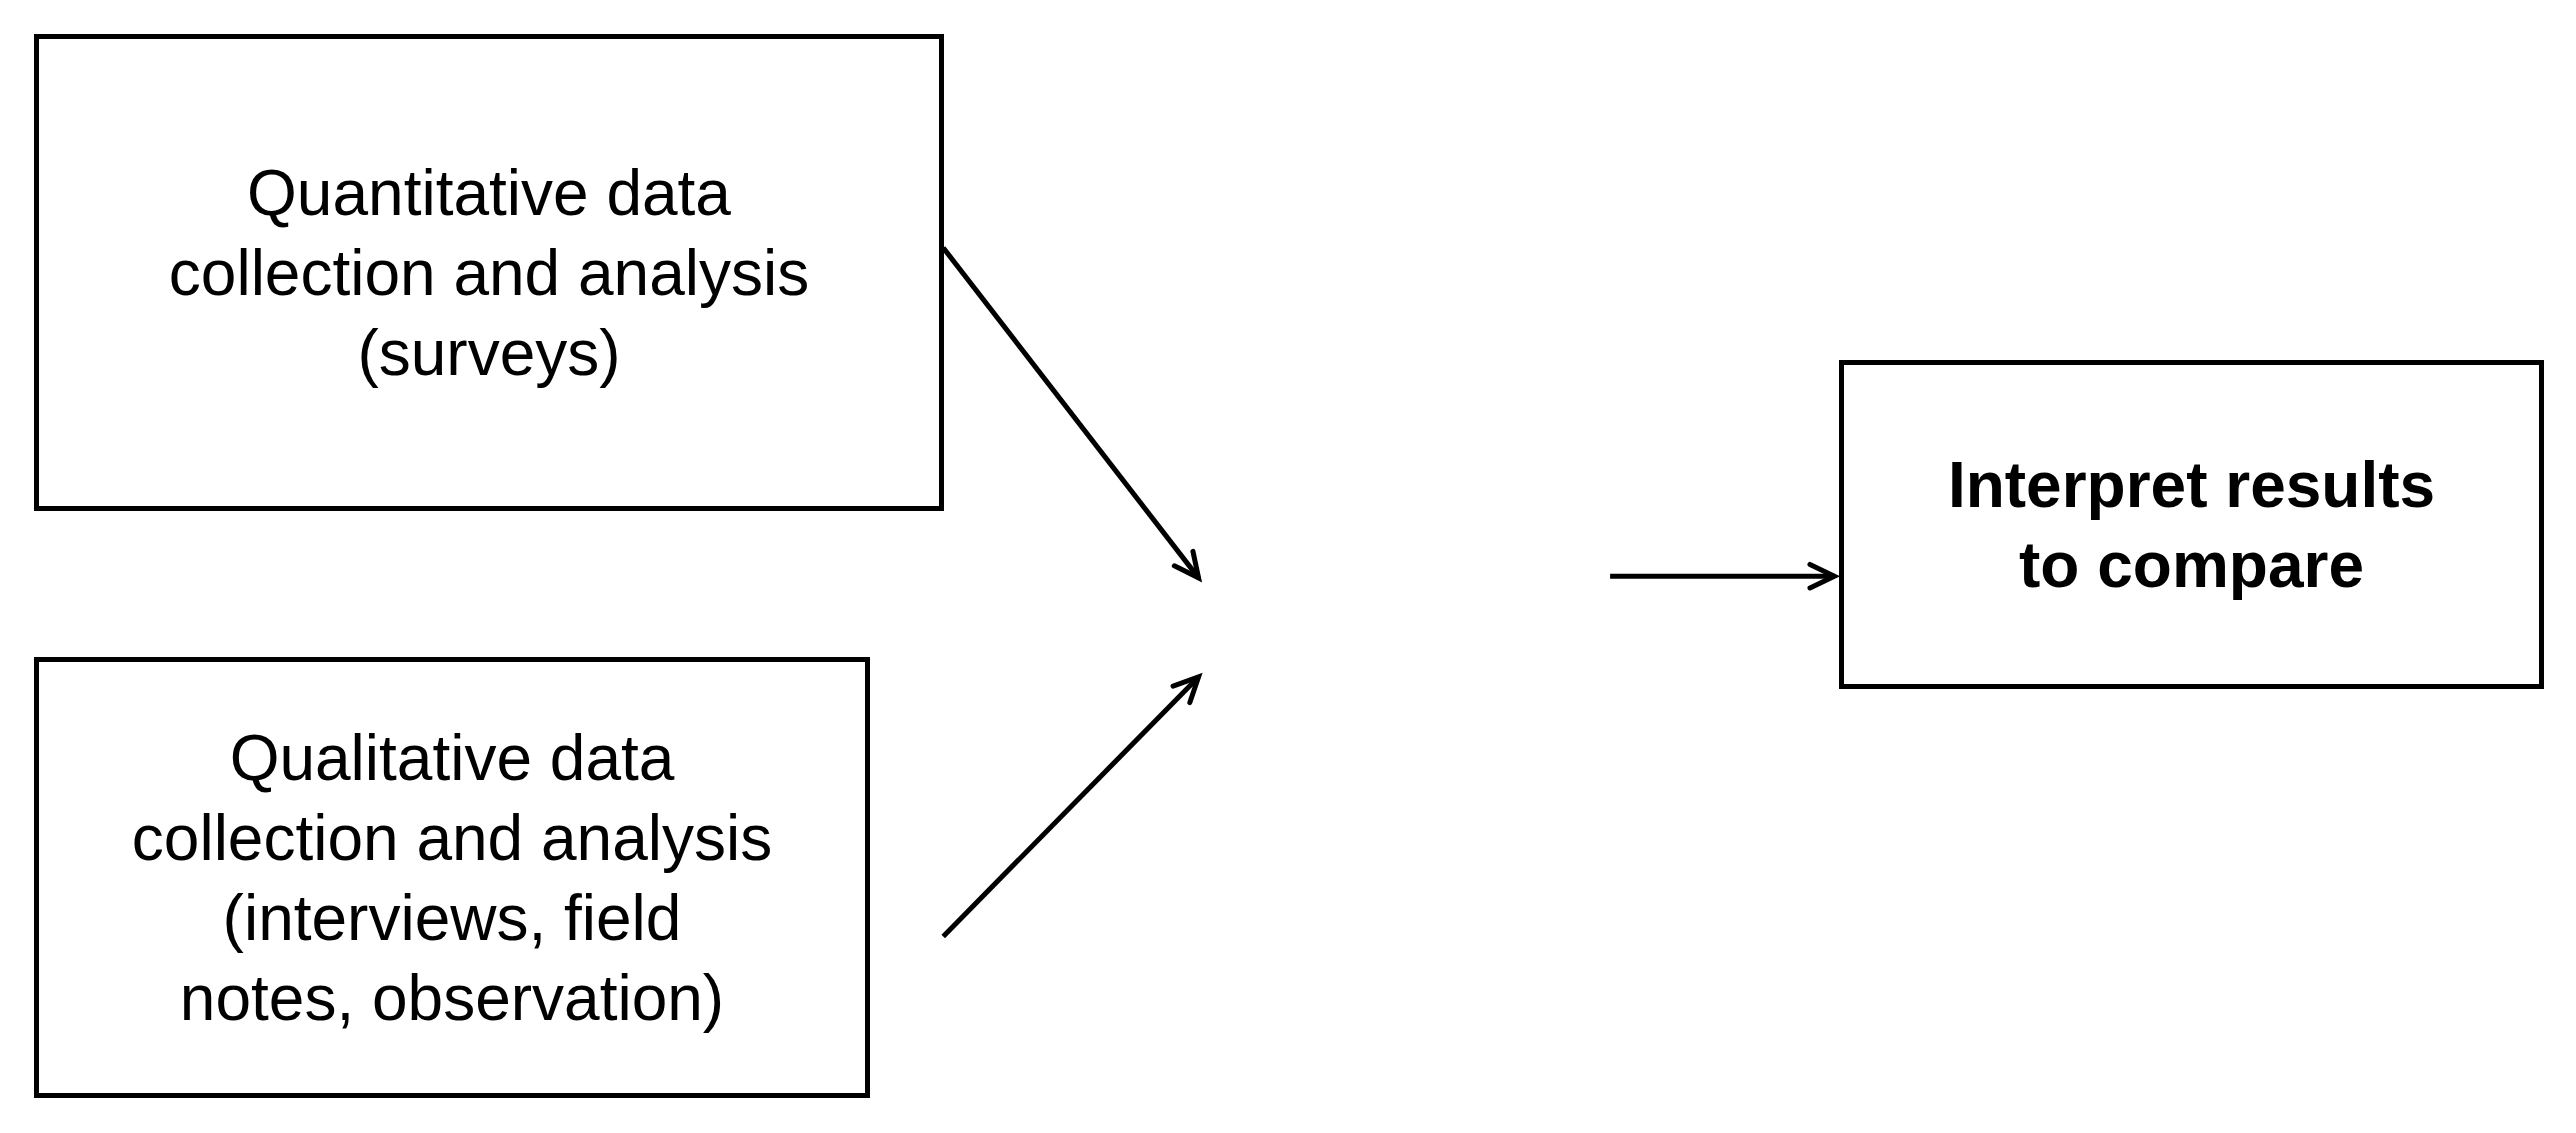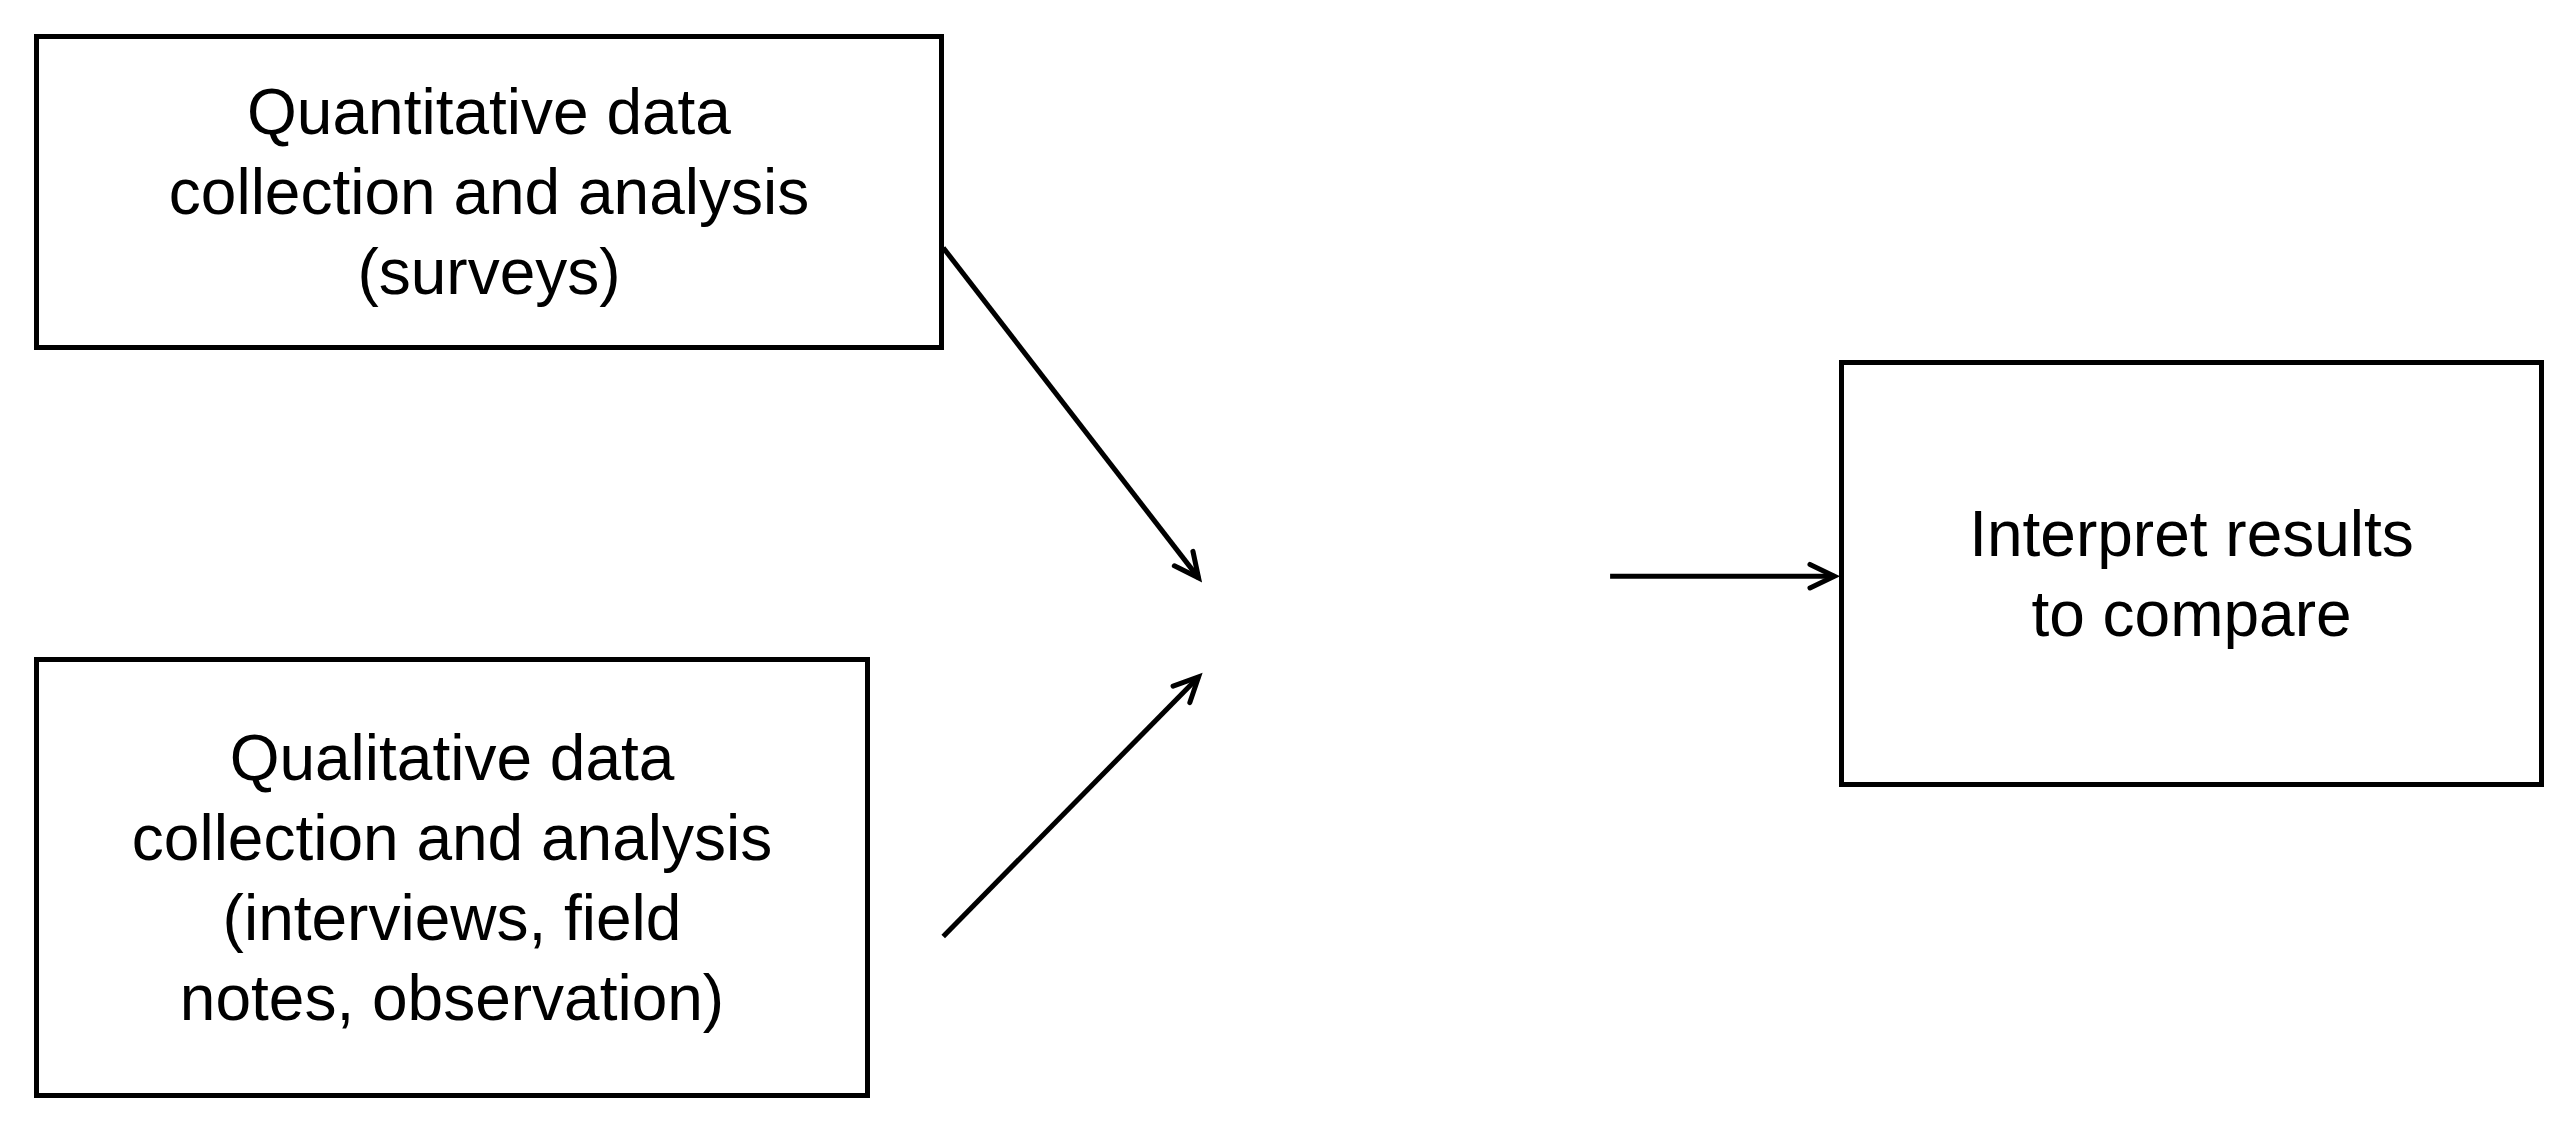--- a/index.html
+++ b/index.html
@@ -29,24 +29,24 @@
     border: 5px solid #000000;
     background: #ffffff;
     display: flex;
     align-items: center;
     justify-content: center;
     text-align: center;
     font-size: 64px;
     line-height: 1.25;
     white-space: pre-line;
   }
-  .node-quantitative { left: 34px;   top: 34px;   width: 910px; height: 316px; }
+  .node-quantitative { left: 34px;   top: 34px;   width: 910px; height: 477px; }
   .node-qualitative  { left: 34px;   top: 657px;  width: 836px; height: 441px; }
   .node-merge        { left: 1201px; top: 443px;  width: 409px;  height: 286px; }
-  .node-interpret    { left: 1839px; top: 360px;  width: 705px;  height: 427px; }
+  .node-interpret    { left: 1839px; top: 360px;  width: 705px;  height: 329px; font-weight: bold; }
 </style>
 </head>
 <body>
 
 <div class="canvas">
 
   <svg class="arrow-layer" viewBox="0 0 3067 1349" xmlns="http://www.w3.org/2000/svg">
     <defs>
       <marker id="arrowhead" markerUnits="userSpaceOnUse" markerWidth="48" markerHeight="48" refX="34" refY="18" orient="auto">
         <path d="M5 4 L34 18 L5 32" fill="none" stroke="#000000" stroke-width="6" stroke-linecap="round"></path>

